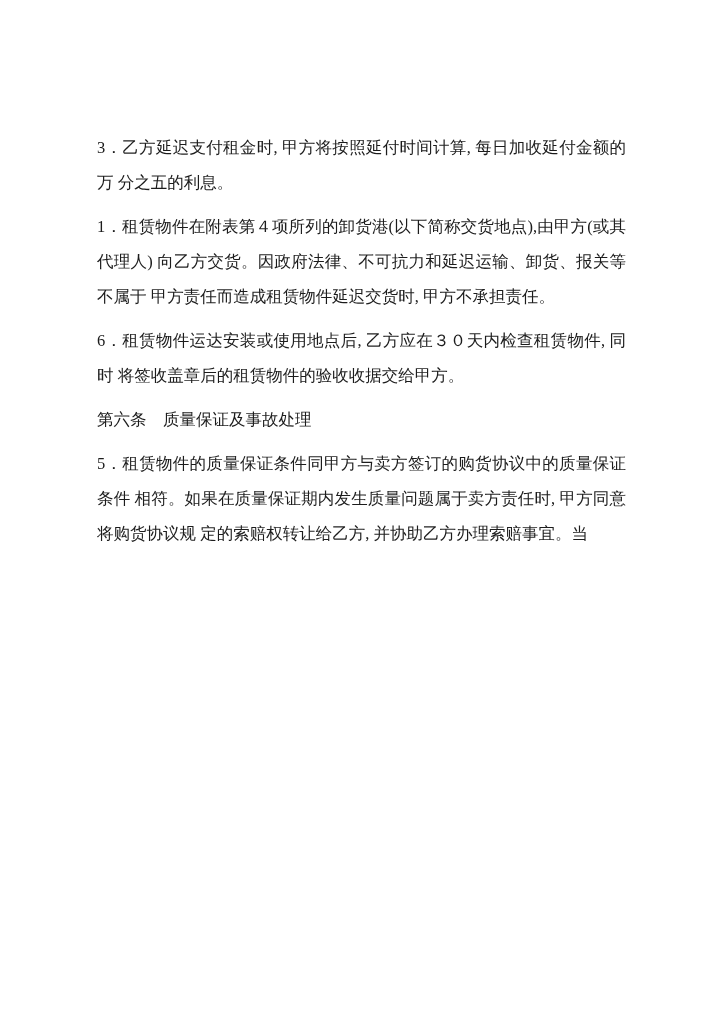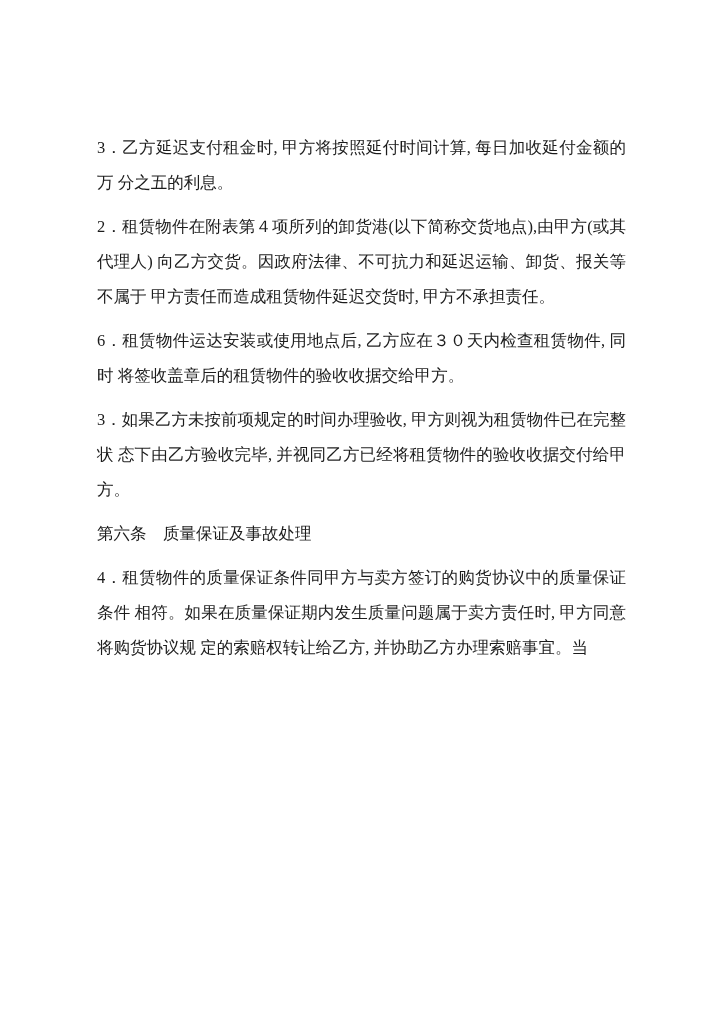--- a/index.html
+++ b/index.html
@@ -27,18 +27,17 @@
   .heading {
     margin: 0 0 9px 0;
     text-align: left;
   }
 </style>
 </head>
 <body>
 
 <div class="page">
   <p class="para">3．乙方延迟支付租金时, 甲方将按照延付时间计算, 每日加收延付金额的万 分之五的利息。</p>
-  <p class="para">2．租赁物件在附表第４项所列的卸货港(以下简称交货地点),由甲方(或其代理人) 向乙方交货。因政府法律、不可抗力和延迟运输、卸货、报关等不属于 甲方责任而造成租赁物件延迟交货时, 甲方不承担责任。</p>
+  <p class="para">1．租赁物件在附表第４项所列的卸货港(以下简称交货地点),由甲方(或其代理人) 向乙方交货。因政府法律、不可抗力和延迟运输、卸货、报关等不属于 甲方责任而造成租赁物件延迟交货时, 甲方不承担责任。</p>
   <p class="para">6．租赁物件运达安装或使用地点后, 乙方应在３０天内检查租赁物件, 同时 将签收盖章后的租赁物件的验收收据交给甲方。</p>
-  <p class="para">3．如果乙方未按前项规定的时间办理验收, 甲方则视为租赁物件已在完整状 态下由乙方验收完毕, 并视同乙方已经将租赁物件的验收收据交付给甲方。</p>
   <p class="heading">第六条　质量保证及事故处理</p>
-  <p class="para">4．租赁物件的质量保证条件同甲方与卖方签订的购货协议中的质量保证条件 相符。如果在质量保证期内发生质量问题属于卖方责任时, 甲方同意将购货协议规 定的索赔权转让给乙方, 并协助乙方办理索赔事宜。当</p>
+  <p class="para">5．租赁物件的质量保证条件同甲方与卖方签订的购货协议中的质量保证条件 相符。如果在质量保证期内发生质量问题属于卖方责任时, 甲方同意将购货协议规 定的索赔权转让给乙方, 并协助乙方办理索赔事宜。当</p>
 </div>
 
 </body></html>

